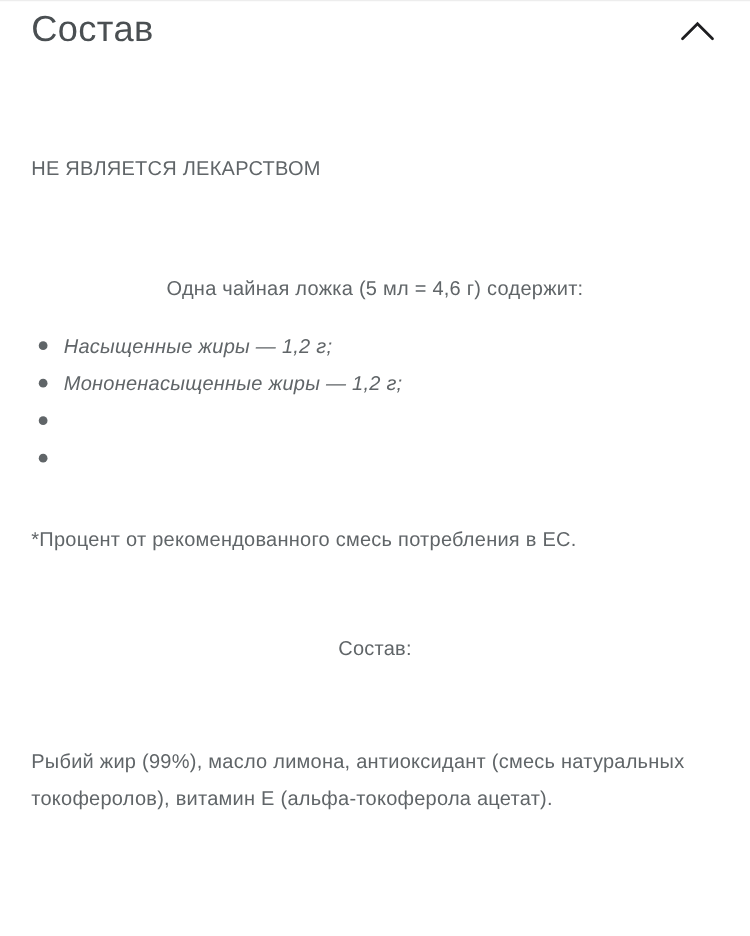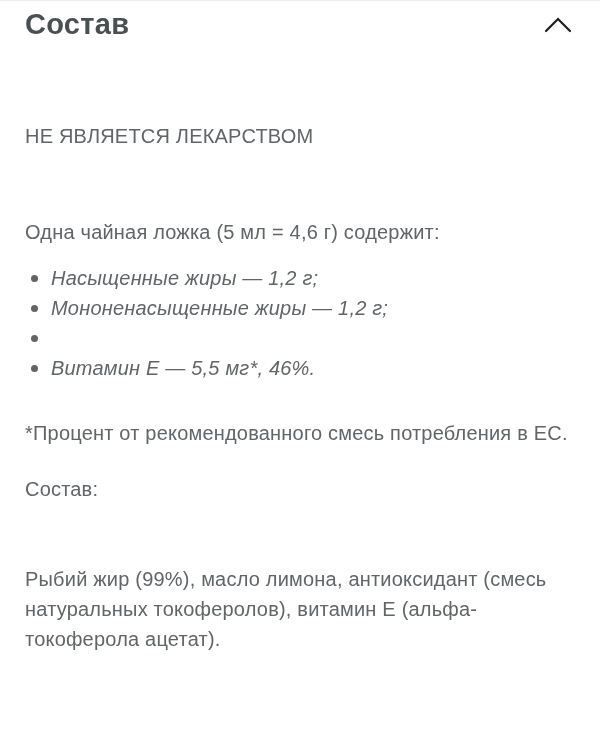--- a/index.html
+++ b/index.html
@@ -23,41 +23,42 @@
     display: flex;
     justify-content: space-between;
     align-items: flex-start;
     padding-top: 6px;
     cursor: pointer;
   }
   .section-title {
     margin: 0;
     font-size: 29px;
     line-height: 34px;
-    font-weight: 700;
+    font-weight: 400;
     letter-spacing: 0.3px;
     color: #4a4f52;
   }
   .chevron {
     margin-top: 8px;
     margin-right: 2px;
     display: inline-flex;
   }
   .content p, .content li {
-    font-size: 20px;
+    font-size: 16px;
     line-height: 30px;
     letter-spacing: 0.2px;
     color: #606568;
   }
   .disclaimer {
     margin: 80px 0 0;
     letter-spacing: 0.5px;
   }
   .serving {
     margin: 66px 0 0;
+    text-align: center;
   }
   .nutrients {
     list-style: none;
     margin: 16px 0 0;
     padding: 0;
     font-style: italic;
   }
   .nutrients li {
     margin: 0;
   }
@@ -67,21 +68,22 @@
     height: 7px;
     border-radius: 50%;
     background: #606568;
     margin: 0 13px 3px 6px;
     vertical-align: middle;
   }
   .footnote {
     margin: 35px 0 0;
   }
   .comp-label {
-    margin: 26px 0 0;
+    margin: 57px 0 0;
+    text-align: center;
   }
   .comp-text {
     margin: 60px 0 0;
   }
 </style>
 </head>
 <body>
 
 <div class="section">
 
@@ -97,21 +99,21 @@
   <div class="content">
 
     <p class="disclaimer">НЕ ЯВЛЯЕТСЯ ЛЕКАРСТВОМ</p>
 
     <p class="serving">Одна чайная ложка (5 мл = 4,6 г) содержит:</p>
 
     <ul class="nutrients">
       <li><span class="dot"></span><span>Насыщенные жиры — 1,2 г;</span></li>
       <li><span class="dot"></span><span>Мононенасыщенные жиры — 1,2 г;</span></li>
       <li><span class="dot"></span></li>
-      <li><span class="dot"></span><span>Витамин Е — 5,5 мг*, 46%.</span></li>
+      <li><span class="dot"></span></li>
     </ul>
 
     <p class="footnote">*Процент от рекомендованного смесь потребления в ЕС.</p>
 
     <p class="comp-label">Состав:</p>
 
     <p class="comp-text">Рыбий жир (99%), масло лимона, антиоксидант (смесь натуральных токоферолов), витамин Е (альфа-токоферола ацетат).</p>
 
   </div>
 

